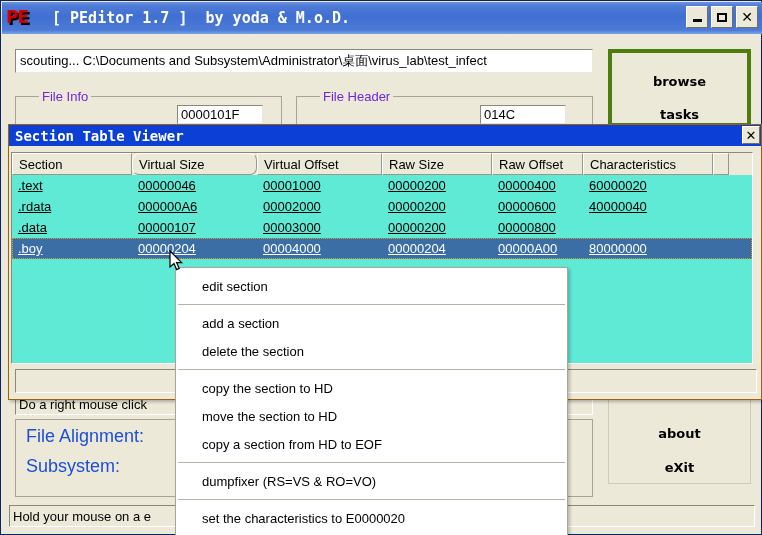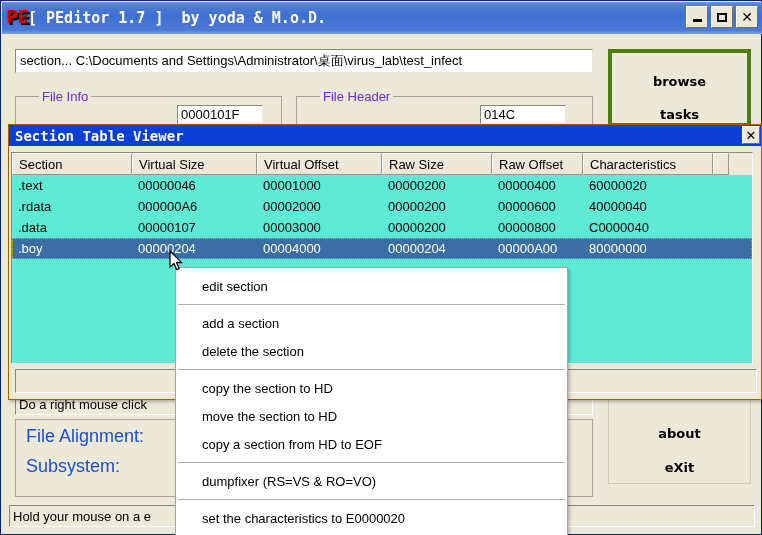--- a/index.html
+++ b/index.html
@@ -31,21 +31,21 @@
     position: absolute;
     left: 1px; top: 1px;
     width: 760px; height: 32px;
     background: linear-gradient(to bottom,#6d94e0 0%, #4e7bd6 12%, #3f6fd1 45%, #4d7ad6 88%, #7ba2e8 100%);
     display: flex;
     align-items: center;
     box-sizing: border-box;
   }
   #app-icon {
     width: 22px; height: 22px;
-    margin-left: 4px; margin-right: 0;
+    margin-left: 4px; margin-right: 24px;
     position: relative;
     flex: none;
   }
   #app-icon .pe-glyph {
     position: absolute;
     left: 0; top: -1px;
     font-family: "DejaVu Sans", sans-serif;
     font-size: 17px;
     font-weight: bold;
     color: #d40000;
@@ -309,24 +309,25 @@
     outline-offset: -1px;
   }
   .td {
     font-size: 13px;
     color: inherit;
     white-space: nowrap;
     overflow: hidden;
     box-sizing: border-box;
     padding-left: 6px;
     flex: none;
+    text-decoration: underline;
   }
   
   .c0 { width: 120px; }
-  .c1 { width: 125px; }
+  .c1 { width: 125px; border-radius: 7px; }
   .c2 { width: 125px; }
   .c3 { width: 110px; }
   .c4 { width: 91px; }
   .c5 { width: 130px; }
   .c6 { width: 16px; }
 
   #stv-status {
     position: absolute;
     left: 6px; top: 244px;
     width: 742px; height: 24px;
@@ -396,21 +397,21 @@
       <div class="cap-btn">
           <span class="box-glyph"></span>
         </div>
       <div class="cap-btn">
           <span>✕</span>
         </div>
     </div>
   </div>
 
   <div id="path-field">
-    <span>section... C:\Documents and Settings\Administrator\桌面\virus_lab\test_infect</span>
+    <span>scouting... C:\Documents and Subsystem\Administrator\桌面\virus_lab\test_infect</span>
   </div>
 
   <div class="group-box" id="grp-fileinfo">
     <span class="group-label">File Info</span>
     <div class="val-box" style="left:161px; top:8px; width:86px;">0000101F</div>
   </div>
 
   <div class="group-box" id="grp-fileheader">
     <span class="group-label">File Header</span>
     <div class="val-box" style="left:183px; top:8px; width:86px;">014C</div>
@@ -478,21 +479,20 @@
       <div class="td c4">00000600</div>
       <div class="td c5">40000040</div>
     </div>
 
     <div class="tr">
       <div class="td c0">.data</div>
       <div class="td c1">00000107</div>
       <div class="td c2">00003000</div>
       <div class="td c3">00000200</div>
       <div class="td c4">00000800</div>
-      <div class="td c5">C0000040</div>
     </div>
 
     <div class="tr selected">
       <div class="td c0">.boy</div>
       <div class="td c1">00000204</div>
       <div class="td c2">00004000</div>
       <div class="td c3">00000204</div>
       <div class="td c4">00000A00</div>
       <div class="td c5">80000000</div>
     </div>

